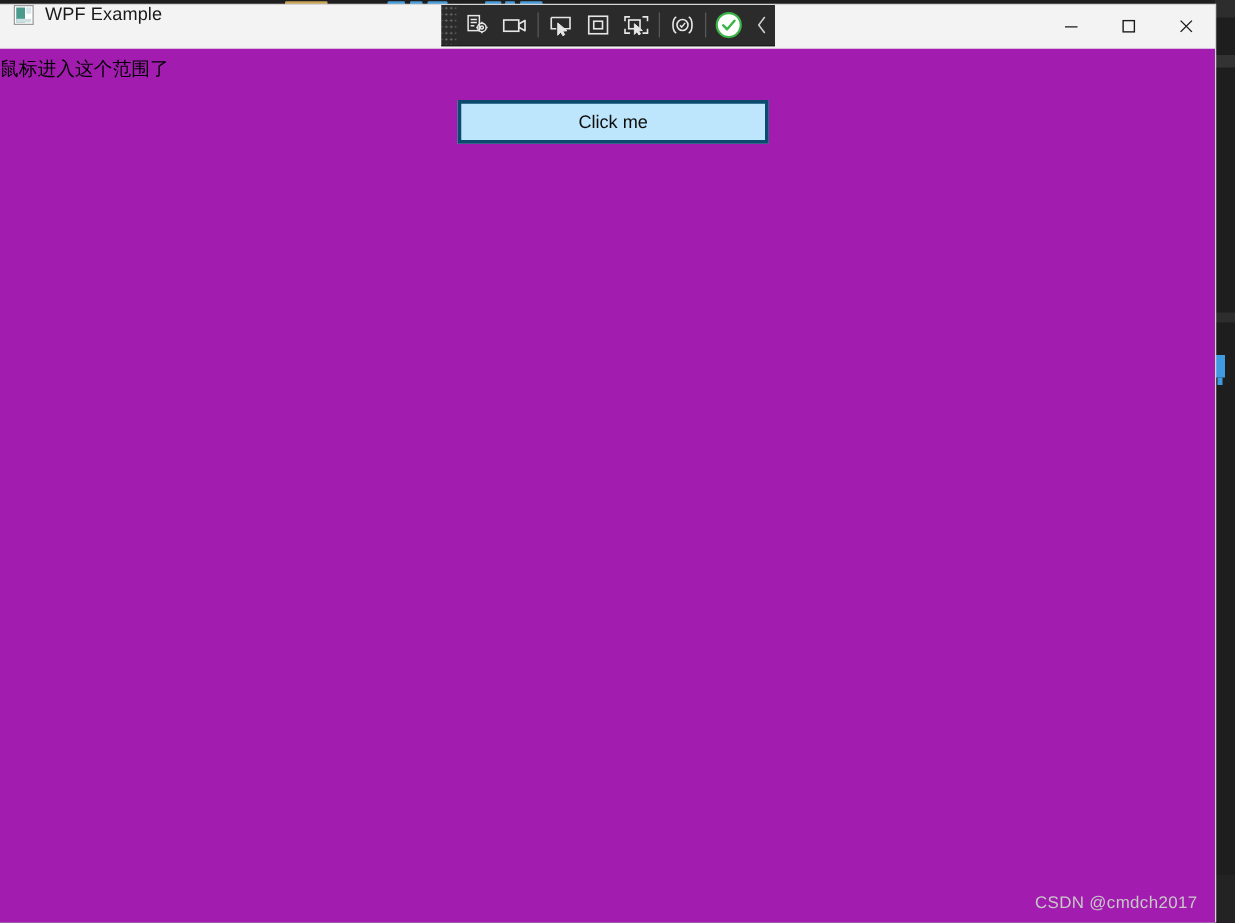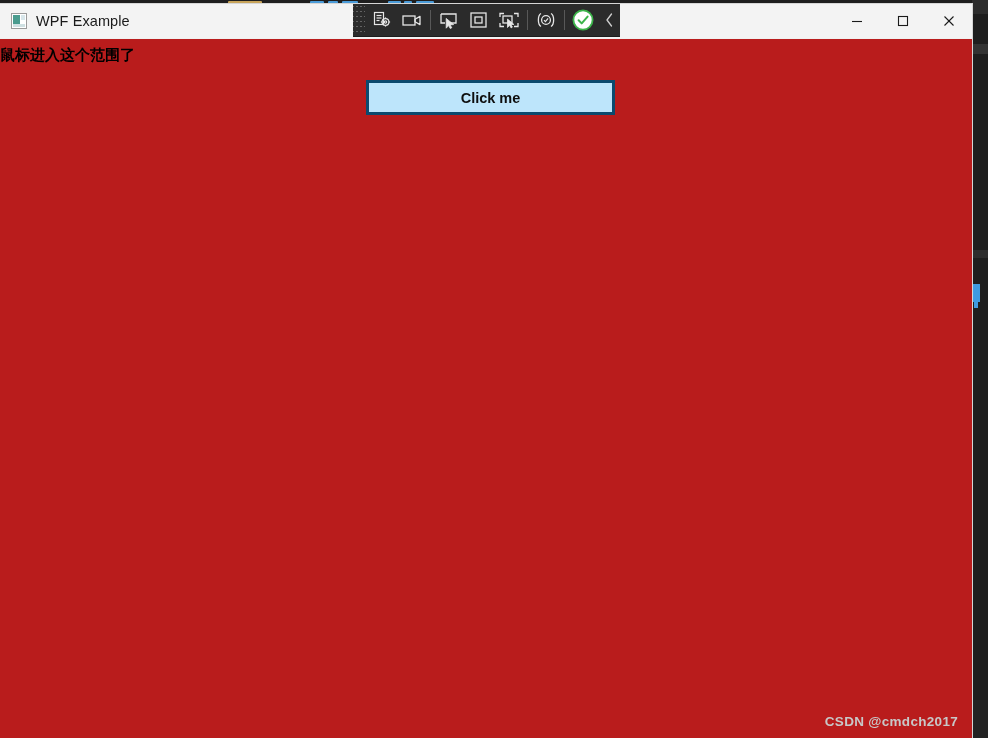--- a/index.html
+++ b/index.html
@@ -54,21 +54,20 @@
     background: #ffffff;
     box-shadow: 0 0 0 1px #d6d6d6;
   }
 
   
   #title-bar {
     position: relative;
     height: 34px;
     background: #f3f3f3;
     display: flex;
-    align-items: center;
     border-bottom: 1px solid #f0f0f0;
   }
   #app-icon {
     width: 16px;
     height: 16px;
     margin-left: 11px;
     margin-right: 9px;
     flex: none;
     position: relative;
     background: #ffffff;
@@ -146,22 +145,21 @@
     display: flex;
     align-items: center;
     justify-content: center;
   }
   #caption-buttons .cap-btn svg { display: block; }
 
   
   #client-area {
     position: relative;
     height: 700px;
-    background: #b91c1c;
-    font-weight: bold;
+    background: #a21caf;
   }
   #status-text {
     position: absolute;
     left: 0px;
     top: 6px;
     font-family: "DejaVu Sans", sans-serif;
     font-size: 15px;
     color: #000000;
     white-space: nowrap;
     line-height: 20px;

